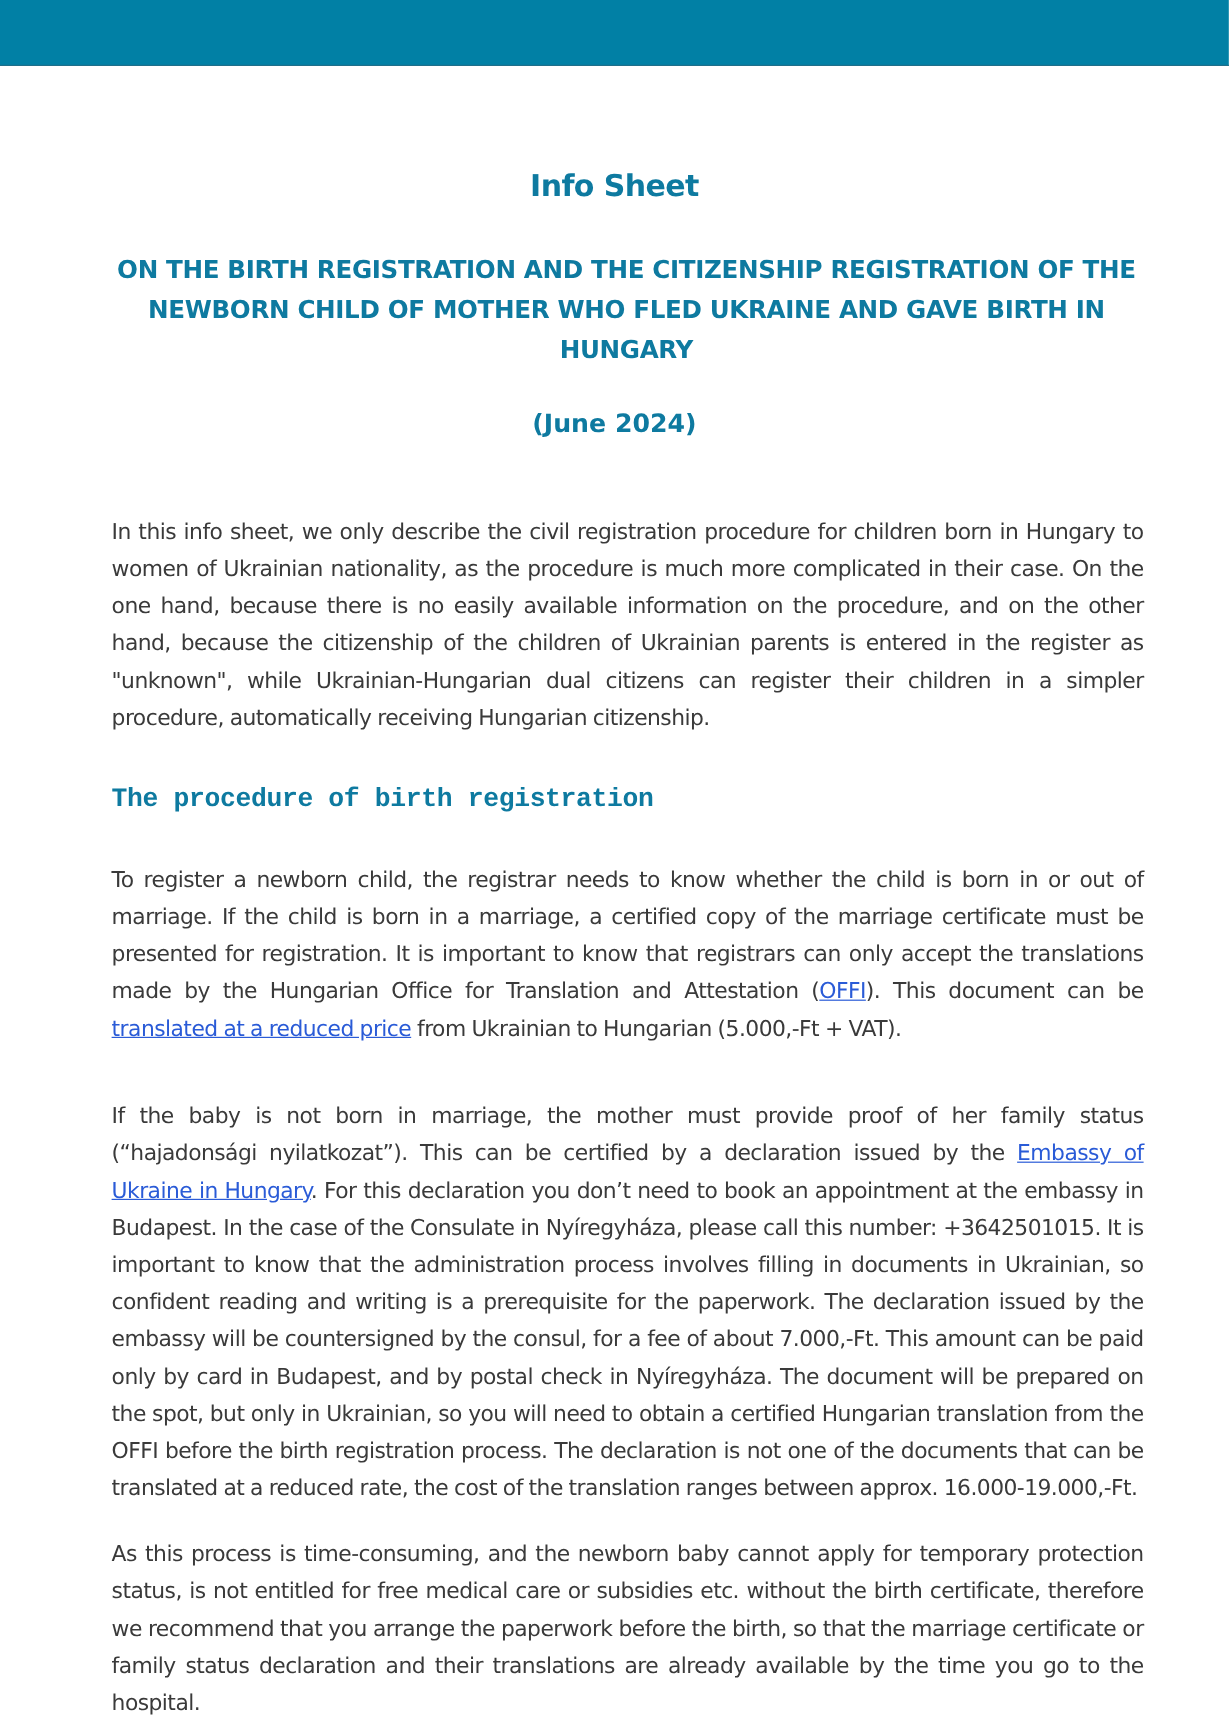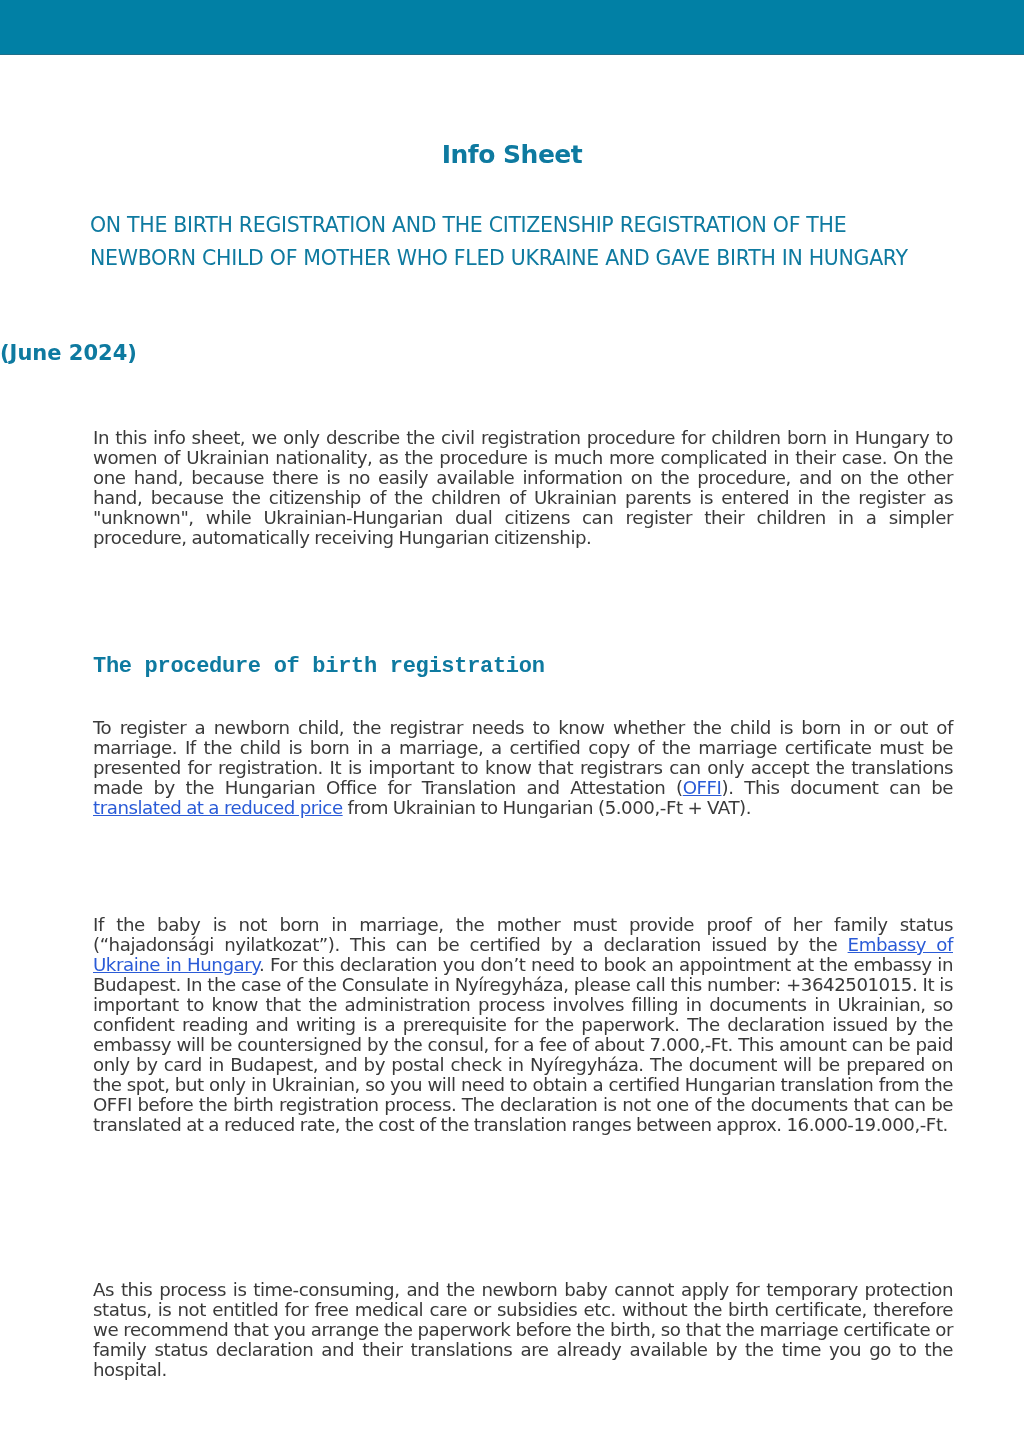--- a/index.html
+++ b/index.html
@@ -29,42 +29,43 @@
       text-align: center;
       color: #0e7aa0;
       font-weight: bold;
       font-size: 25px;
       letter-spacing: -0.5px;
     }
     .subtitle {
       position: absolute;
       left: 90px; width: 864px;
       top: 209px;
+      text-align: center;
       color: #0e7aa0;
-      font-weight: normal;
+      font-weight: bold;
       font-size: 20.5px;
       line-height: 33px;
       letter-spacing: -0.3px;
     }
     .date {
       position: absolute;
       left: 0; width: 1024px;
       top: 341px;
-      text-align: left;
+      text-align: center;
       color: #0e7aa0;
       font-weight: bold;
       font-size: 21px;
     }
     .para {
       position: absolute;
       left: 93px;
       width: 860px;
       color: #3a3a3a;
       font-size: 18.2px;
-      line-height: 20px;
+      line-height: 31px;
       text-align: justify;
       letter-spacing: -0.45px;
       word-spacing: -0.5px;
     }
     .section-heading {
       position: absolute;
       left: 93px;
       top: 654px;
       color: #0e7aa0;
       font-weight: bold;

